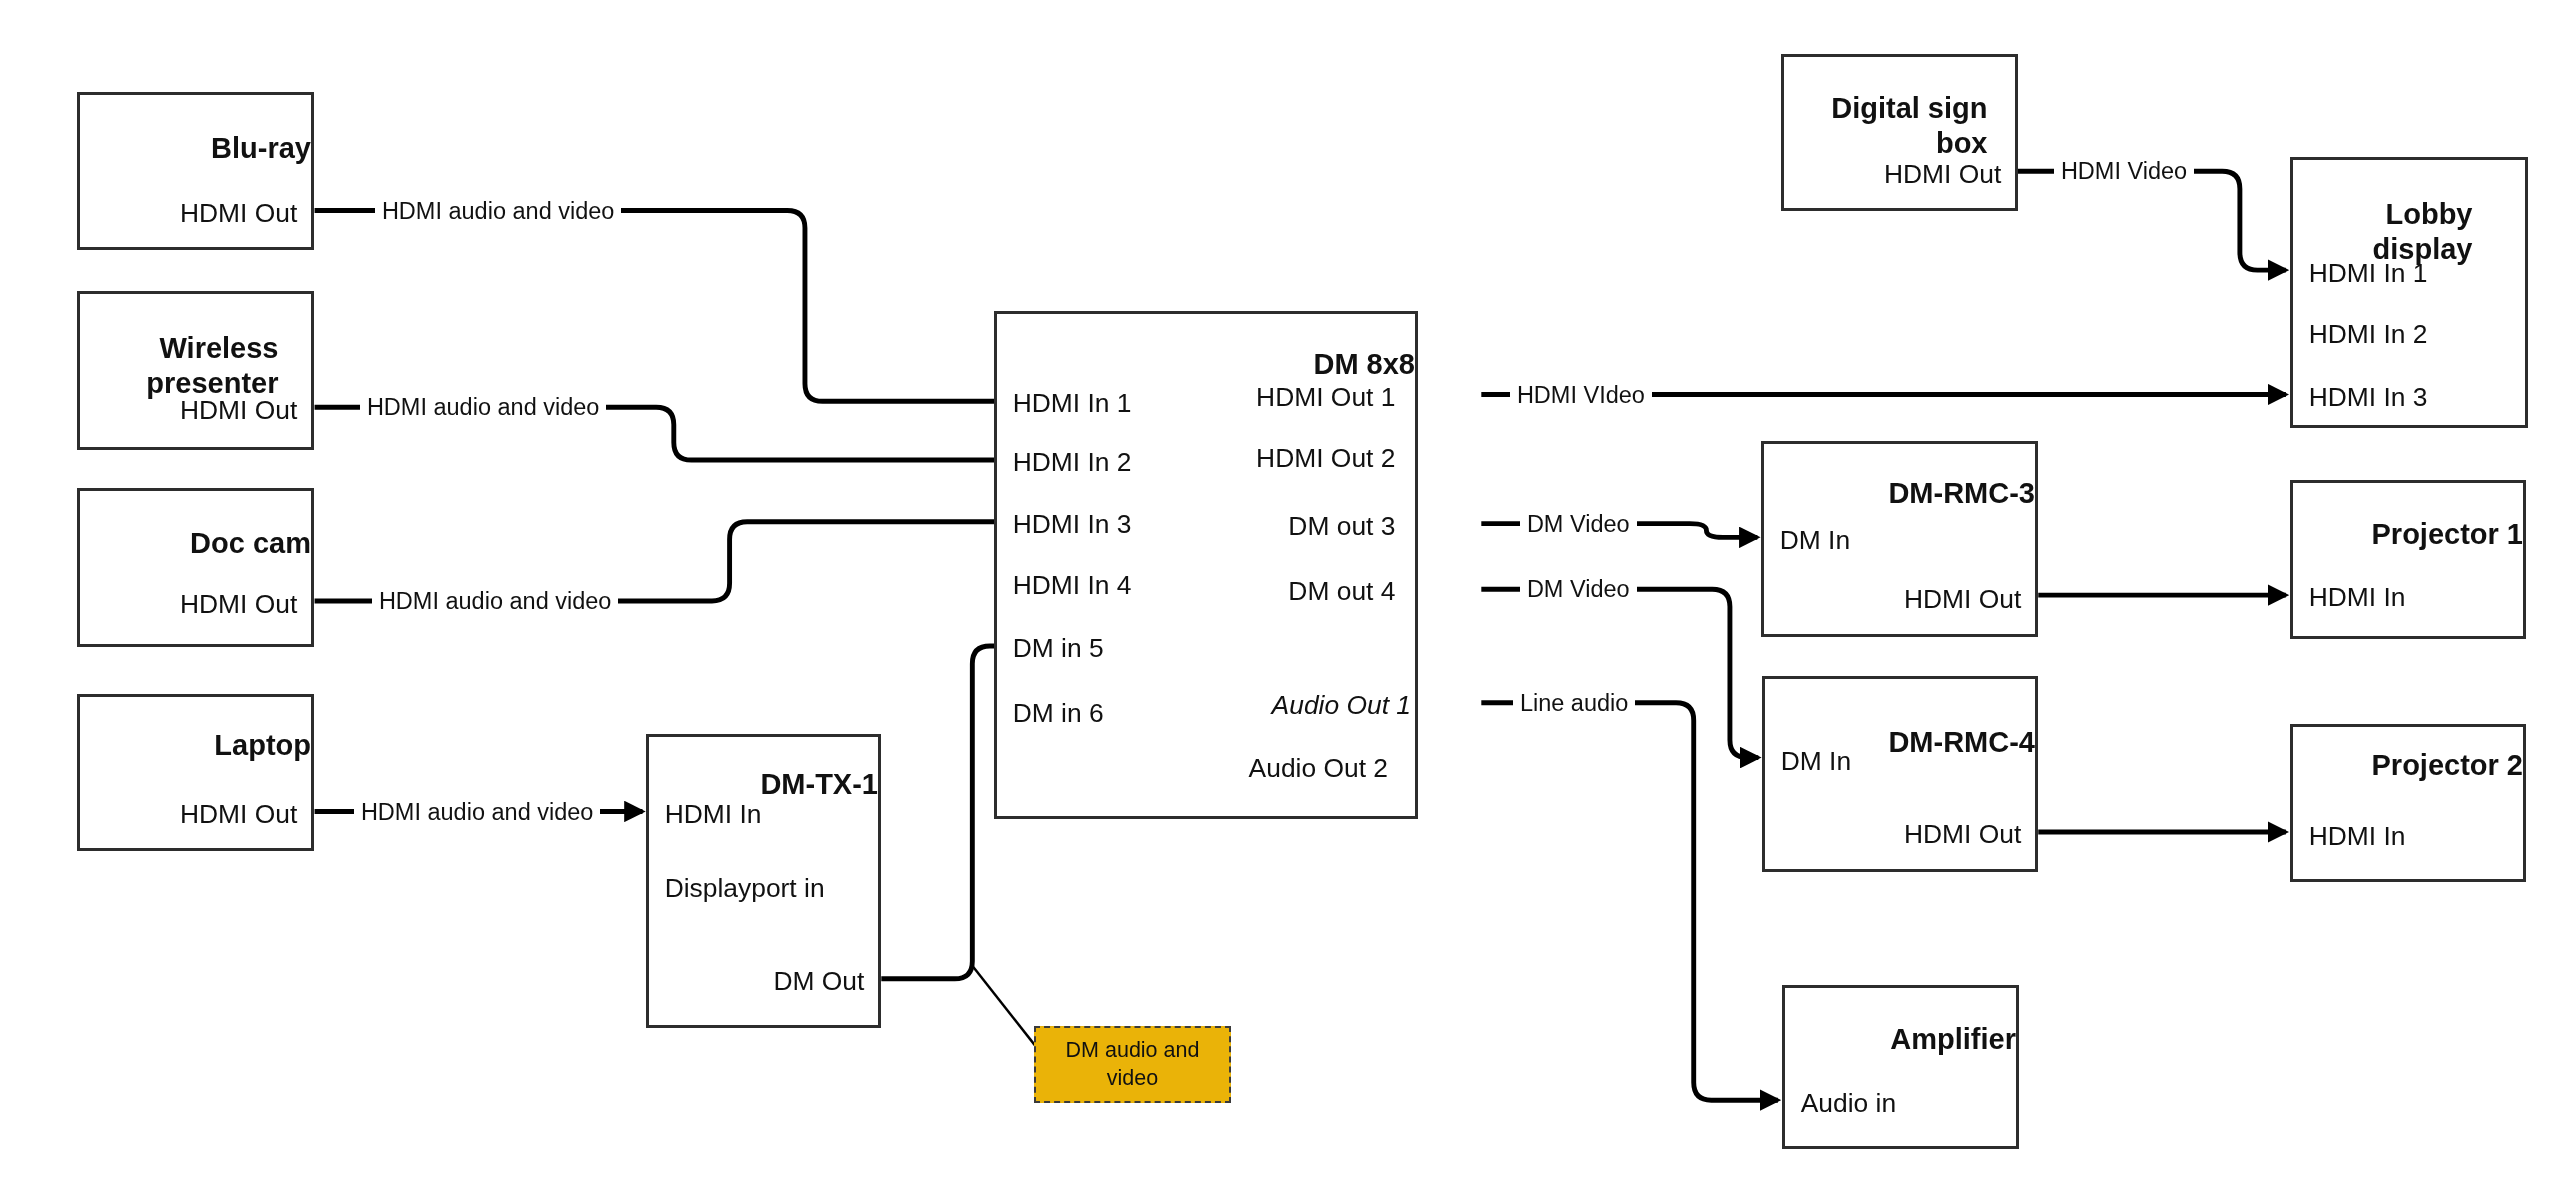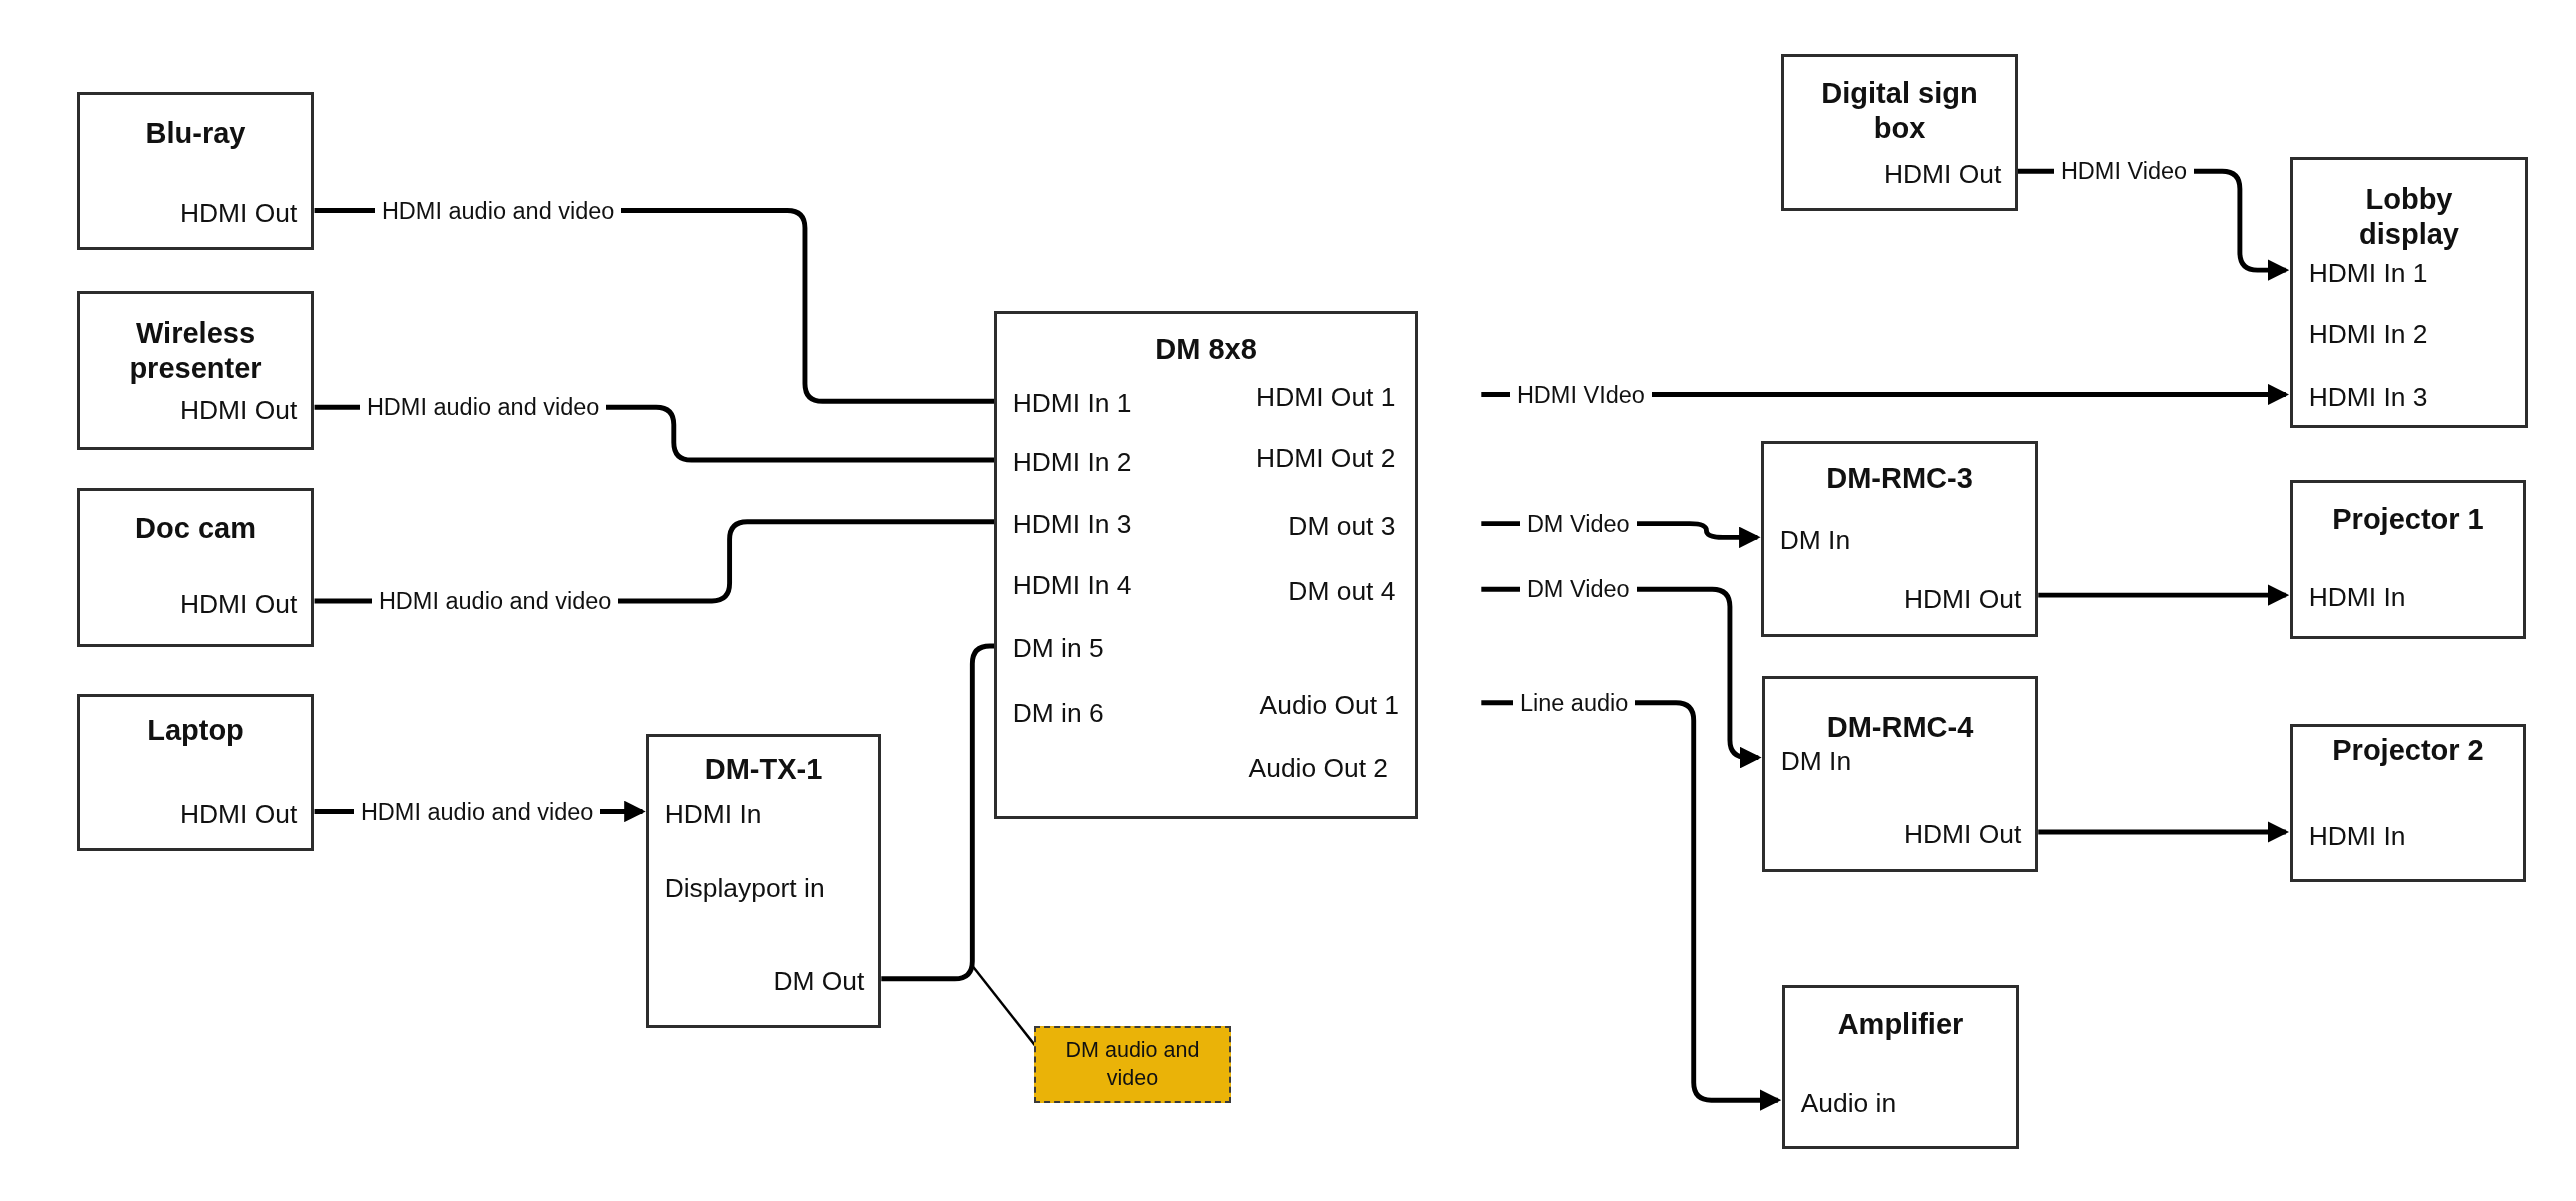--- a/index.html
+++ b/index.html
@@ -15,21 +15,21 @@
   .wire{stroke:#000000;stroke-width:5;fill:none;}
   .leader{stroke:#000000;stroke-width:2.5;fill:none;}
   .box{
     position:absolute;z-index:2;
     background:#ffffff;
     border:3.9px solid #2d2d2d;
     box-sizing:border-box;
   }
   .title{
     font-size:29px;font-weight:bold;line-height:35px;
-    text-align:center;margin:0 auto;
+    text-align:right;margin:15px auto;
   }
   .port{
     position:absolute;height:27.4px;line-height:27.4px;
     font-size:26.4px;white-space:nowrap;
     left:0;right:0;
   }
   .port.left{text-align:left;padding-left:15.7px;}
   .port.right{text-align:right;padding-right:13.7px;}
   .wire-label{
     position:absolute;z-index:3;
@@ -108,21 +108,21 @@
     <div class="port left" style="top:76px;">HDMI In 1</div>
     <div class="port left" style="top:135px;">HDMI In 2</div>
     <div class="port left" style="top:197px;">HDMI In 3</div>
     <div class="port left" style="top:258px;">HDMI In 4</div>
     <div class="port left" style="top:321px;">DM in 5</div>
     <div class="port left" style="top:386px;">DM in 6</div>
     <div class="port right" style="top:70px;padding-right:19.6px;">HDMI Out 1</div>
     <div class="port right" style="top:131px;padding-right:19.6px;">HDMI Out 2</div>
     <div class="port right" style="top:199px;padding-right:19.6px;">DM out 3</div>
     <div class="port right" style="top:264px;padding-right:19.6px;">DM out 4</div>
-    <div class="port right" style="top:378px;padding-right:16px;">Audio Out 1</div>
+    <div class="port right" style="top:378px;padding-right:4px;font-style:italic;">Audio Out 1</div>
     <div class="port right" style="top:441px;padding-right:27px;">Audio Out 2</div>
   </div>
 
   <div class="box" style="left:1781px;top:54px;width:237px;height:157px;">
     <div class="title" style="padding-top:18.6px;width:176px;">Digital sign box</div>
     <div class="port right" style="top:104px;">HDMI Out</div>
   </div>
 
   <div class="box" style="left:2290px;top:157px;width:238px;height:271px;">
     <div class="title" style="padding-top:21.5px;width:127px;">Lobby display</div>

